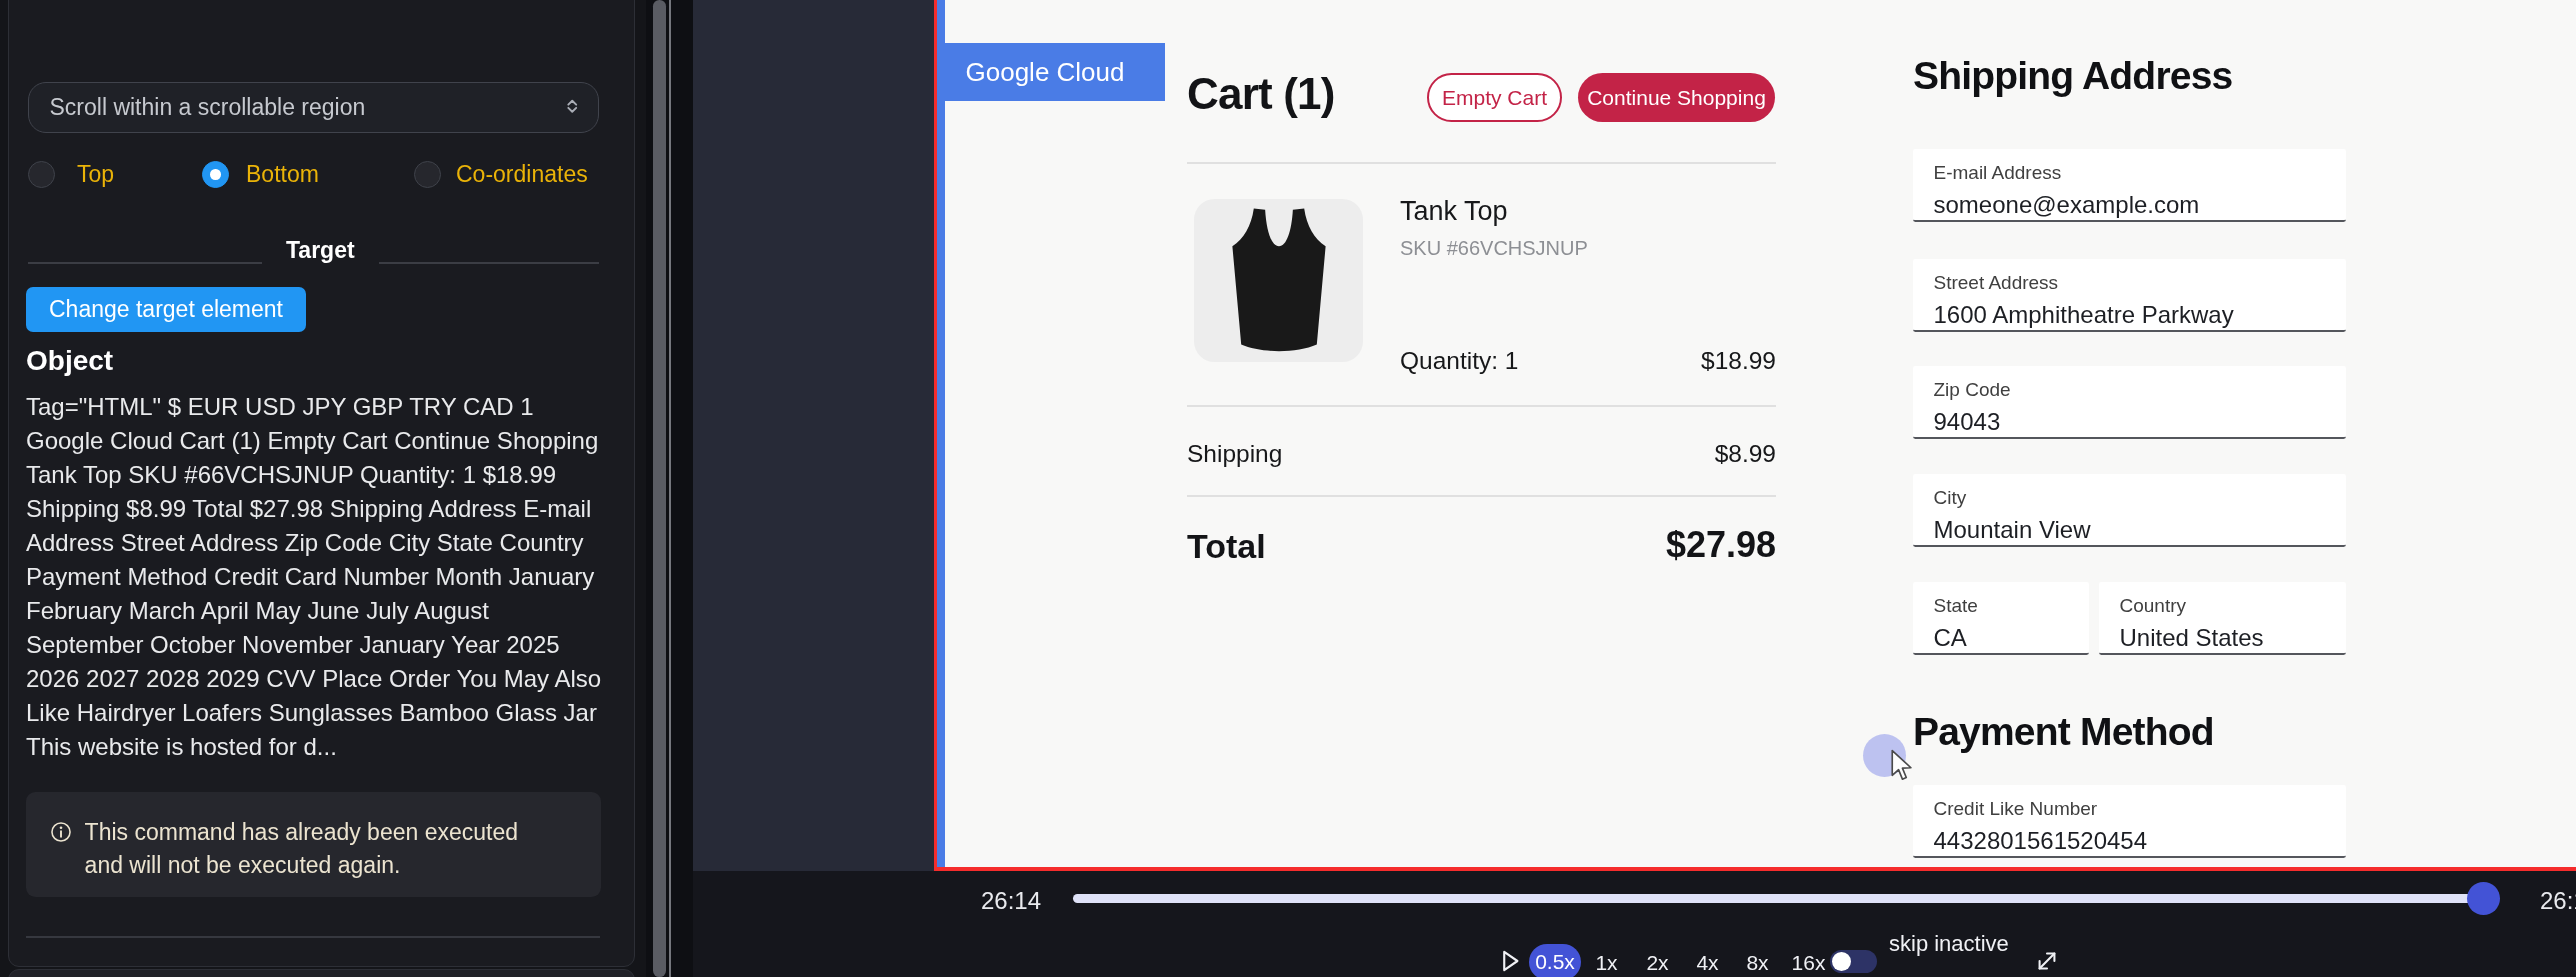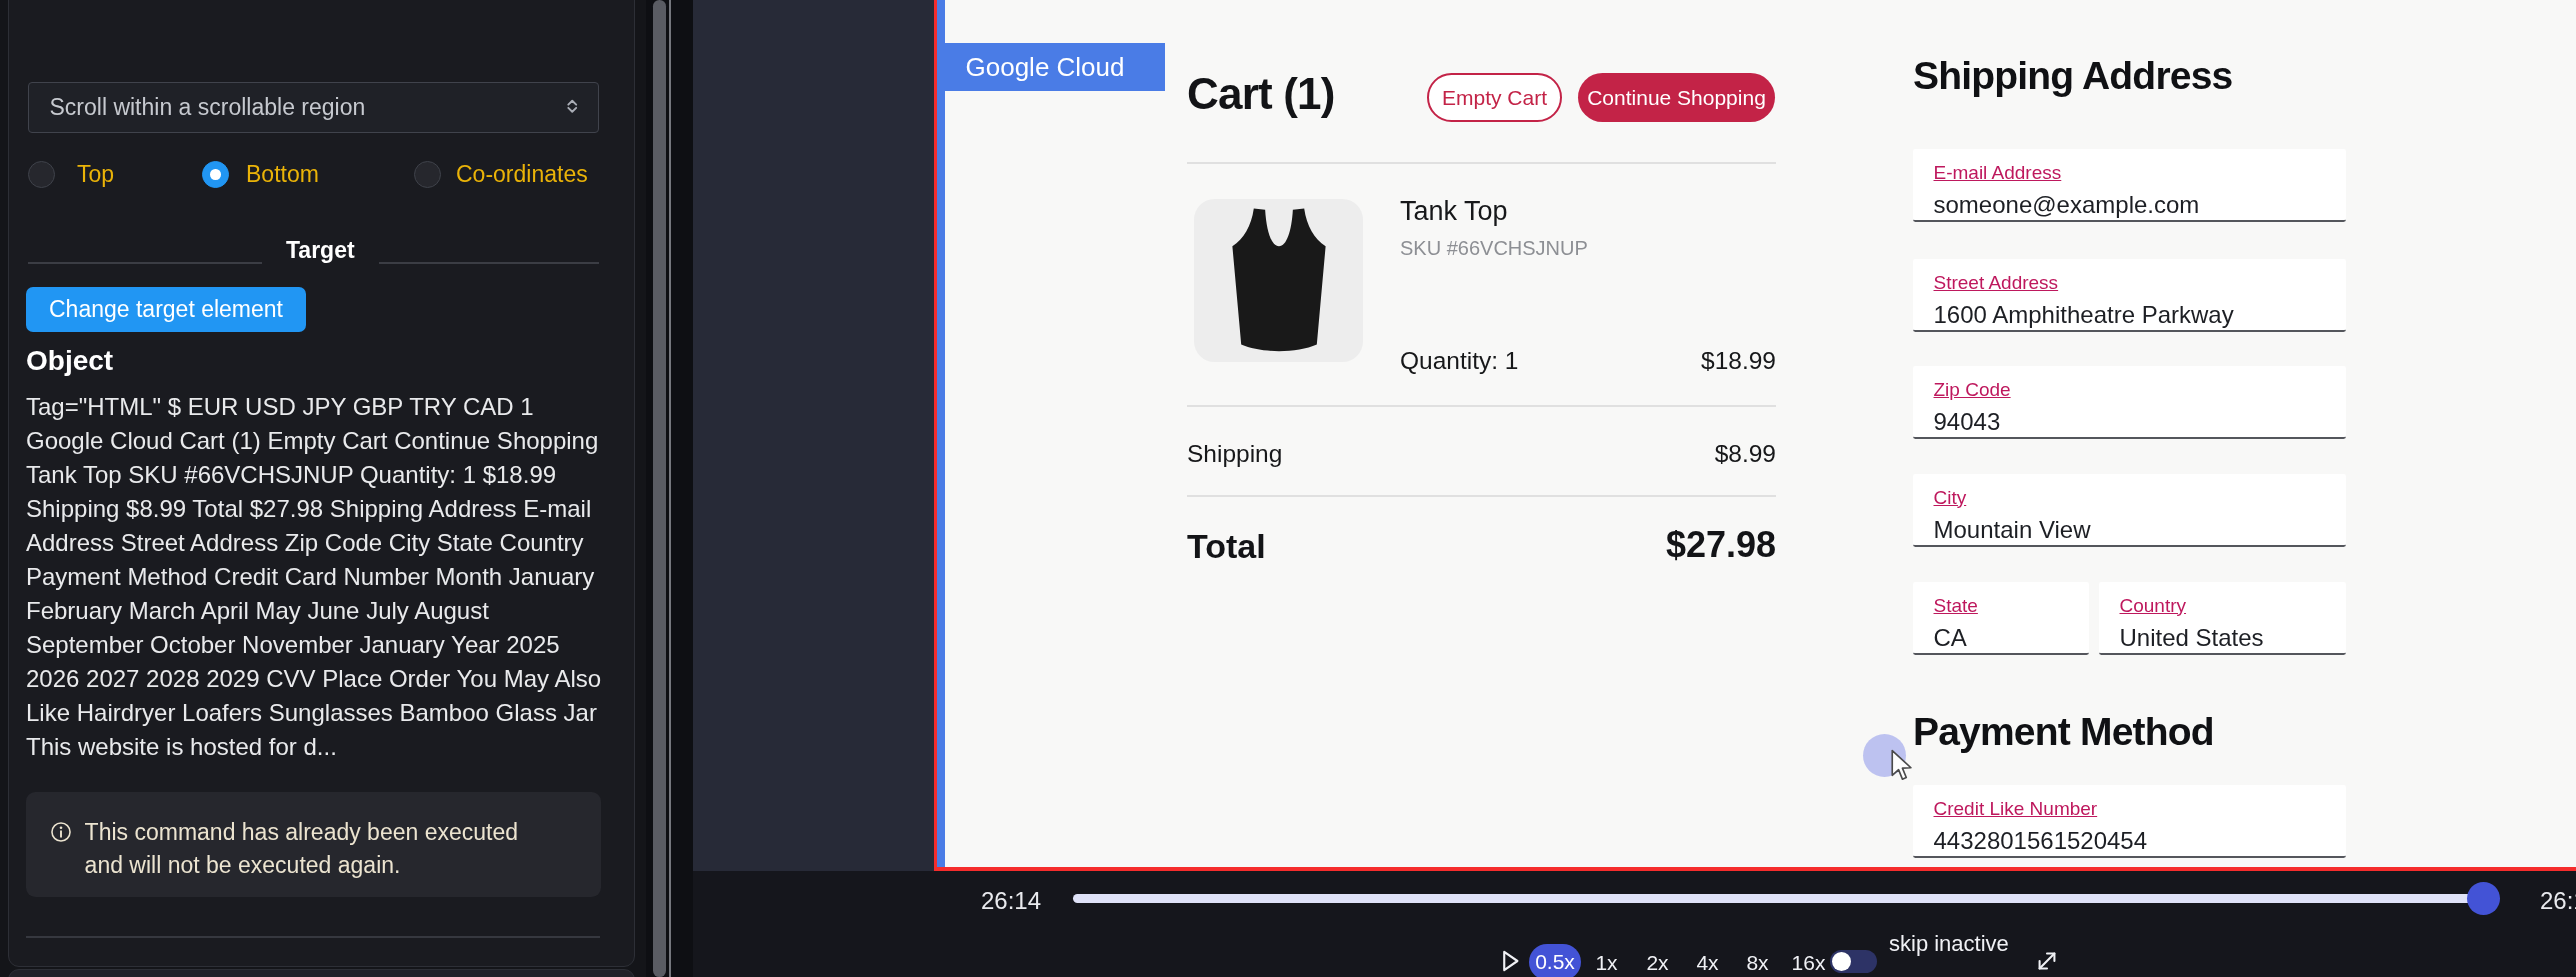--- a/index.html
+++ b/index.html
@@ -4,21 +4,21 @@
 <style>
   html,body{margin:0;padding:0;background:#141519;}
   .screen{position:relative;width:2576px;height:977px;background:#141519;overflow:hidden;
           font-family:"Liberation Sans",sans-serif;-webkit-font-smoothing:antialiased;}
   .abs{position:absolute;}
 
   
   .sb-card{left:8px;top:-16px;width:625px;height:981px;background:#1a1b20;
            border:1.6px solid #2d2f36;border-radius:11px;}
   .sb-select{left:28px;top:82px;width:571px;height:51px;background:#1f2127;border:1.6px solid #40434c;
-             border-radius:4px;display:flex;align-items:center;box-sizing:border-box;padding:0 16px 0 20.5px;cursor:pointer;}
+             border-radius:18px;display:flex;align-items:center;box-sizing:border-box;padding:0 16px 0 20.5px;cursor:pointer;}
   .sb-select .lbl{flex:1;font-size:23px;color:#c6c9cf;}
   .radio-circle{width:27px;height:27px;border-radius:50%;background:#26272d;border:1.6px solid #3f424a;box-sizing:border-box;}
   .radio-circle.sel{background:#2196f3;border-color:#2196f3;display:flex;align-items:center;justify-content:center;}
   .radio-circle.sel::after{content:"";width:10.3px;height:10.3px;border-radius:50%;background:#fff;}
   .radio-lbl{font-size:23px;color:#eab308;line-height:27px;}
   .tgt-row{left:28px;top:242px;width:571px;height:22px;display:flex;align-items:flex-end;}
   .tgt-line{height:1.6px;background:#3b3d44;}
   .tgt-txt{margin:0 24px;font-size:23px;font-weight:700;color:#fff;}
   .sb-btn{left:26px;top:287px;width:280px;height:45px;background:#2196f3;border-radius:7px;color:#fff;
           font-size:23px;font-weight:500;display:flex;align-items:center;justify-content:center;cursor:pointer;}
@@ -37,21 +37,21 @@
   .sb-edge{left:669px;top:0;width:2.4px;height:977px;background:#75777d;}
 
   
   .letterbox{left:693px;top:0;width:241px;height:871px;background:#272a37;}
   .red-v{left:934px;top:0;width:3.2px;height:871px;background:#f52c2c;}
   .blue-band{left:937px;top:0;width:8.7px;height:867px;background:#4a7ce6;}
   .page{left:945px;top:0;width:1631px;height:867px;background:#f8f8f7;overflow:hidden;}
   .red-h{left:934px;top:867px;width:1642px;height:4.7px;background:#f52c2c;}
 
   
-  .badge{left:0;top:43px;width:220px;height:48px;background:#4a7ce6;color:#fff;font-size:26px;
+  .badge{left:0;top:43px;width:220px;height:58px;background:#4a7ce6;color:#fff;font-size:26px;
          display:flex;align-items:center;padding-left:20.5px;box-sizing:border-box;}
   .cart-title{left:242px;top:69px;font-size:44px;font-weight:600;color:#131417;letter-spacing:-0.8px;}
   .btn-outline{left:482px;top:73px;width:135px;height:49px;border:2px solid #c32347;border-radius:25px;color:#c32347;
                font-size:21px;display:flex;align-items:center;justify-content:center;box-sizing:border-box;background:#fff;cursor:pointer;}
   .btn-solid{left:633px;top:73px;width:197px;height:49px;background:#c32347;border-radius:25px;color:#fff;
              font-size:21px;display:flex;align-items:center;justify-content:center;cursor:pointer;}
   .hr{height:1.6px;background:#e0e0e0;}
   .img-box{left:249px;top:199px;width:169px;height:163px;border-radius:20.5px;background:#ededed;
            display:flex;align-items:center;justify-content:center;}
   .item-name{left:455px;top:196px;font-size:27px;font-weight:500;color:#17181a;}
@@ -59,21 +59,21 @@
   .item-qty{left:455px;top:347px;font-size:24.5px;color:#17181a;}
   .item-price{right:800px;top:347px;font-size:24.5px;color:#17181a;}
   .ship-lbl{left:242px;top:440px;font-size:24.5px;color:#17181a;}
   .ship-val{right:800px;top:440px;font-size:24.5px;color:#17181a;}
   .total-lbl{left:242px;top:527px;font-size:34px;font-weight:600;color:#131417;}
   .total-val{right:800px;top:524px;font-size:36px;font-weight:600;color:#131417;}
 
   .form-h{font-size:39px;font-weight:600;color:#101114;letter-spacing:-0.8px;}
   .field{background:#fff;border-bottom:2.4px solid #54565c;border-radius:2.4px;box-sizing:border-box;
          padding:12.6px 0 0 20.5px;cursor:text;}
-  .field .f-lbl{font-size:19px;color:#be185d;text-decoration:underline;}
+  .field .f-lbl{font-size:19px;color:#404040;}
   .field .f-val{font-size:24px;color:#1d1f24;margin-top:7px;}
   .halo{left:918px;top:734px;width:43px;height:43px;border-radius:50%;background:rgba(170,176,238,.75);}
 
   
   .player{left:693px;top:871px;width:1883px;height:106px;background:#15161c;}
   .ptime{font-size:24px;color:#e9eaee;}
   .track{left:1073px;top:894px;width:1410px;height:8.7px;border-radius:4.7px;background:#dfe2f8;cursor:pointer;}
   .knob{left:2467px;top:882px;width:33px;height:33px;border-radius:50%;background:#4353d6;cursor:grab;}
   .t-end{left:2540px;top:887px;width:36px;overflow:hidden;white-space:nowrap;}
   .speed{top:951px;font-size:21px;color:#f0f1f5;text-align:center;cursor:pointer;}

